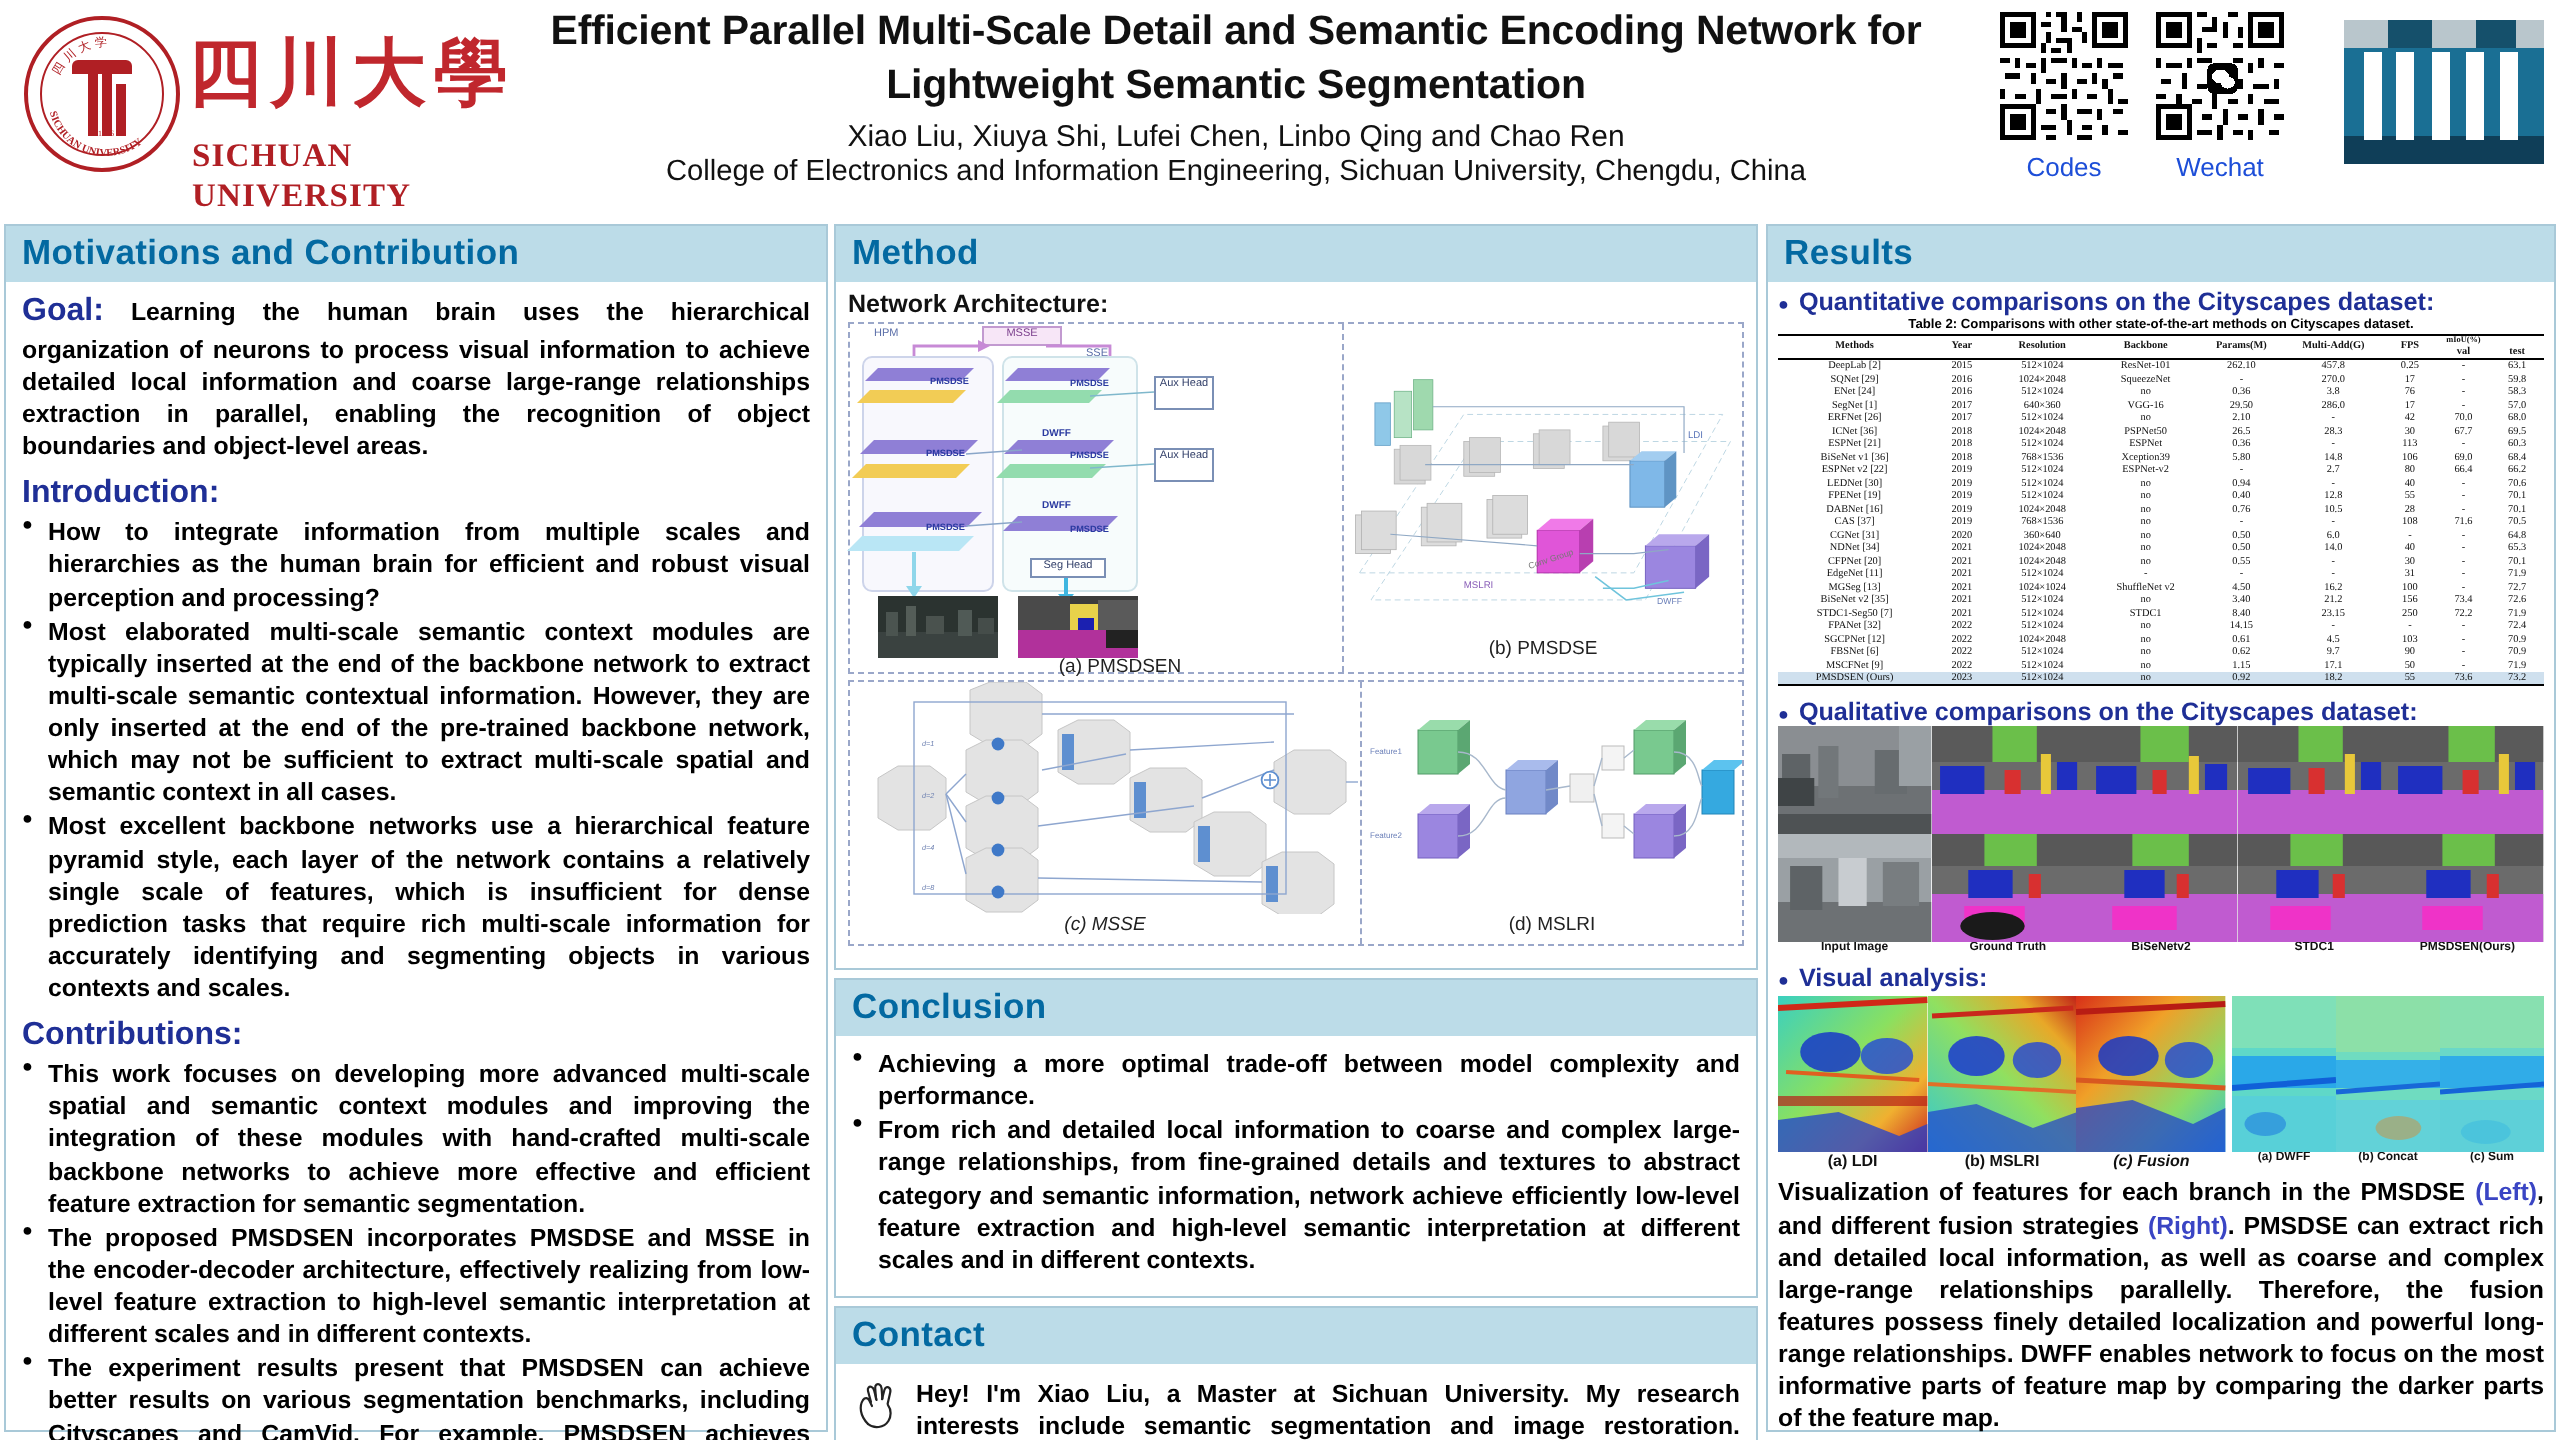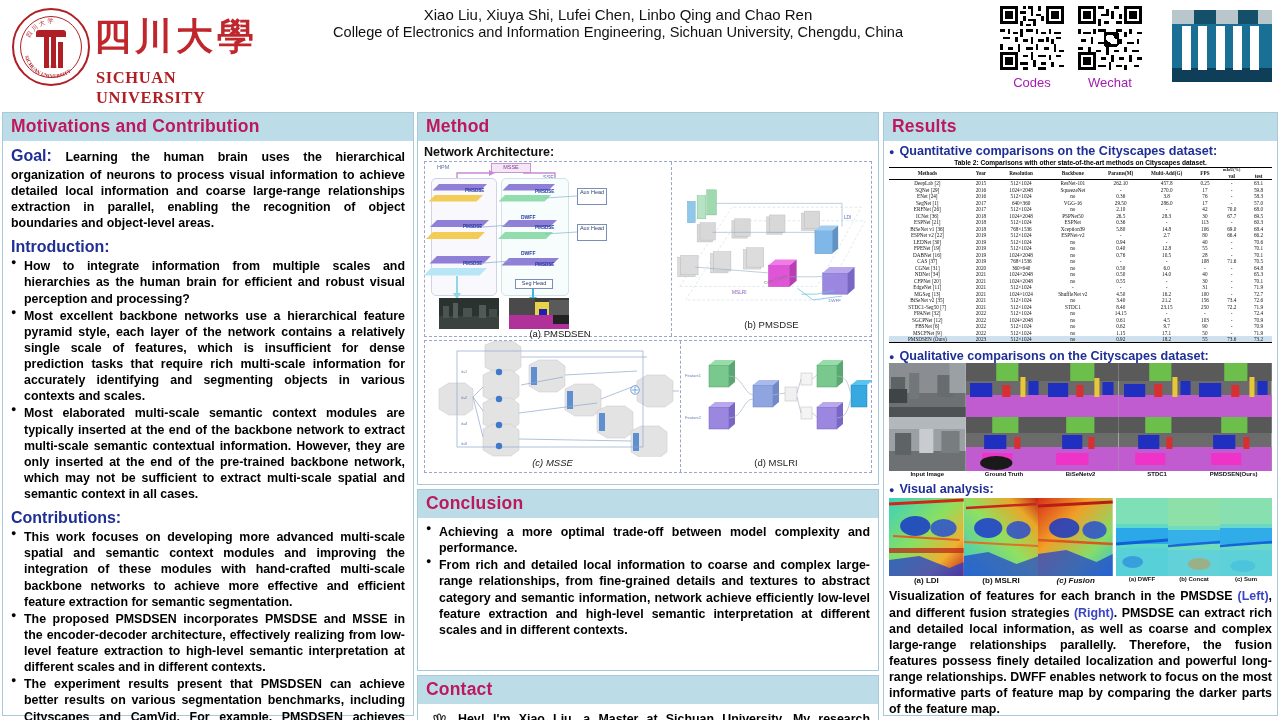--- a/index.html
+++ b/index.html
@@ -34,33 +34,33 @@
              font-family: "Liberation Serif", serif; font-weight: bold; letter-spacing: 0.6px; }
 
   .title-block { position: absolute; left: 262px; top: 2px; width: 712px; text-align: center; }
   .ptitle { font-size: 20.5px; font-weight: bold; color: #111; line-height: 1.32; letter-spacing: -0.1px; }
   .pauthors { font-size: 15px; color: #111; margin-top: 4px; }
   .paffil { font-size: 14.6px; color: #111; margin-top: 1px; }
 
   .qr-block { position: absolute; left: 1000px; top: 6px; width: 160px; display: flex; gap: 14px; }
   .qr-item { width: 64px; text-align: center; }
   .qr-img { width: 64px; height: 64px; }
-  .qr-cap { font-size: 13px; color: #a21caf; margin-top: 1px; }
+  .qr-cap { font-size: 13px; color: #1d4ed8; margin-top: 1px; }
   .iiim-logo { position: absolute; left: 1172px; top: 10px; width: 100px; height: 72px;
                background: #15688c; overflow: hidden; }
 
   
   .col { position: absolute; top: 112px; bottom: 0; }
   .col-left  { left: 2px;   width: 412px; }
   .col-mid   { left: 417px; width: 462px; }
   .col-right { left: 883px; width: 395px; }
 
   .panel { border: 1px solid #a9c9d8; background: #fff; margin-bottom: 4px; }
   .panel-head { background: #bcdce8; padding: 3px 8px 4px 8px; }
-  .panel-head h2 { font-size: 17.5px; color: #be185d; font-weight: bold; letter-spacing: 0.2px; }
+  .panel-head h2 { font-size: 17.5px; color: #0369a1; font-weight: bold; letter-spacing: 0.2px; }
   .panel-body { padding: 5px 8px 6px 8px; }
 
   .sub-head { font-size: 16px; color: #1f2f96; font-weight: bold; margin: 2px 0 2px 0; }
   .goal-label { font-size: 16px; color: #1f2f96; font-weight: bold; }
   p.body { font-size: 12.4px; line-height: 1.30; color: #000; text-align: justify; font-weight: bold; }
   ul.bul { list-style: none; margin: 1px 0 0 0; }
   ul.bul li { position: relative; padding-left: 13px; font-size: 12.4px; line-height: 1.30;
               color: #000; text-align: justify; font-weight: bold; margin-bottom: 1px; }
   ul.bul li::before { content: "●"; position: absolute; left: 0; top: -1px; font-size: 9px; color: #000; }
 
@@ -128,20 +128,21 @@
             <i></i>
             <i></i>
             <i></i>
         </div>
       </div>
       <div class="cn-name">四川大學</div>
       <div class="en-name">SICHUAN UNIVERSITY</div>
     </div>
 
     <div class="title-block">
+      <div class="ptitle">Efficient Parallel Multi-Scale Detail and Semantic Encoding Network for Lightweight Semantic Segmentation</div>
       <div class="pauthors">Xiao Liu, Xiuya Shi, Lufei Chen, Linbo Qing and Chao Ren</div>
       <div class="paffil">College of Electronics and Information Engineering, Sichuan University, Chengdu, China</div>
     </div>
 
     <div class="qr-block">
       <div class="qr-item">
         <svg class="qr-img" viewBox="0 0 25 25" shape-rendering="crispEdges">
           <rect width="25" height="25" fill="#fff"></rect>
           <g fill="#000">
             <rect x="0" y="0" width="7" height="7"></rect>
@@ -293,22 +294,22 @@
         <h2>Motivations and Contribution</h2>
       </div>
       <div class="panel-body">
         <p class="body">
           <span class="goal-label">Goal:</span>
           <span>Learning the human brain uses the hierarchical organization of neurons to process visual information to achieve detailed local information and coarse large-range relationships extraction in parallel, enabling the recognition of object boundaries and object-level areas.</span>
         </p>
         <div class="sub-head" style="margin-top:7px;">Introduction:</div>
         <ul class="bul">
           <li>How to integrate information from multiple scales and hierarchies as the human brain for efficient and robust visual perception and processing?</li>
+          <li>Most elaborated multi-scale semantic context modules are typically inserted at the end of the backbone network to extract multi-scale semantic contextual information. However, they are only inserted at the end of the pre-trained backbone network, which may not be sufficient to extract multi-scale spatial and semantic context in all cases.</li>
           <li>Most excellent backbone networks use a hierarchical feature pyramid style, each layer of the network contains a relatively single scale of features, which is insufficient for dense prediction tasks that require rich multi-scale information for accurately identifying and segmenting objects in various contexts and scales.</li>
-          <li>Most elaborated multi-scale semantic context modules are typically inserted at the end of the backbone network to extract multi-scale semantic contextual information. However, they are only inserted at the end of the pre-trained backbone network, which may not be sufficient to extract multi-scale spatial and semantic context in all cases.</li>
         </ul>
         <div class="sub-head" style="margin-top:7px;">Contributions:</div>
         <ul class="bul">
           <li>This work focuses on developing more advanced multi-scale spatial and semantic context modules and improving the integration of these modules with hand-crafted multi-scale backbone networks to achieve more effective and efficient feature extraction for semantic segmentation.</li>
           <li>The proposed PMSDSEN incorporates PMSDSE and MSSE in the encoder-decoder architecture, effectively realizing from low-level feature extraction to high-level semantic interpretation at different scales and in different contexts.</li>
           <li>The experiment results present that PMSDSEN can achieve better results on various segmentation benchmarks, including Cityscapes and CamVid. For example, PMSDSEN achieves 73.2% mIoU on the Cityscapes test set with 0.9M parameters.</li>
         </ul>
       </div>
     </div>
   </div>
@@ -604,21 +605,21 @@
                 <text x="4" y="36">Feature1</text>
                 <text x="4" y="78">Feature2</text>
               </g>
             </svg>
             <div class="figcap" style="position:absolute; left:0; top:116px; width:100%;">(d) MSLRI</div>
           </div>
         </div>
       </div>
     </div>
 
-    <div class="panel" style="height:182px;">
+    <div class="panel" style="height:160px;">
       <div class="panel-head">
         <h2>Conclusion</h2>
       </div>
       <div class="panel-body">
         <ul class="bul">
           <li>Achieving a more optimal trade-off between model complexity and performance.</li>
           <li>From rich and detailed local information to coarse and complex large-range relationships, from fine-grained details and textures to abstract category and semantic information, network achieve efficiently low-level feature extraction and high-level semantic interpretation at different scales and in different contexts.</li>
         </ul>
       </div>
     </div>

